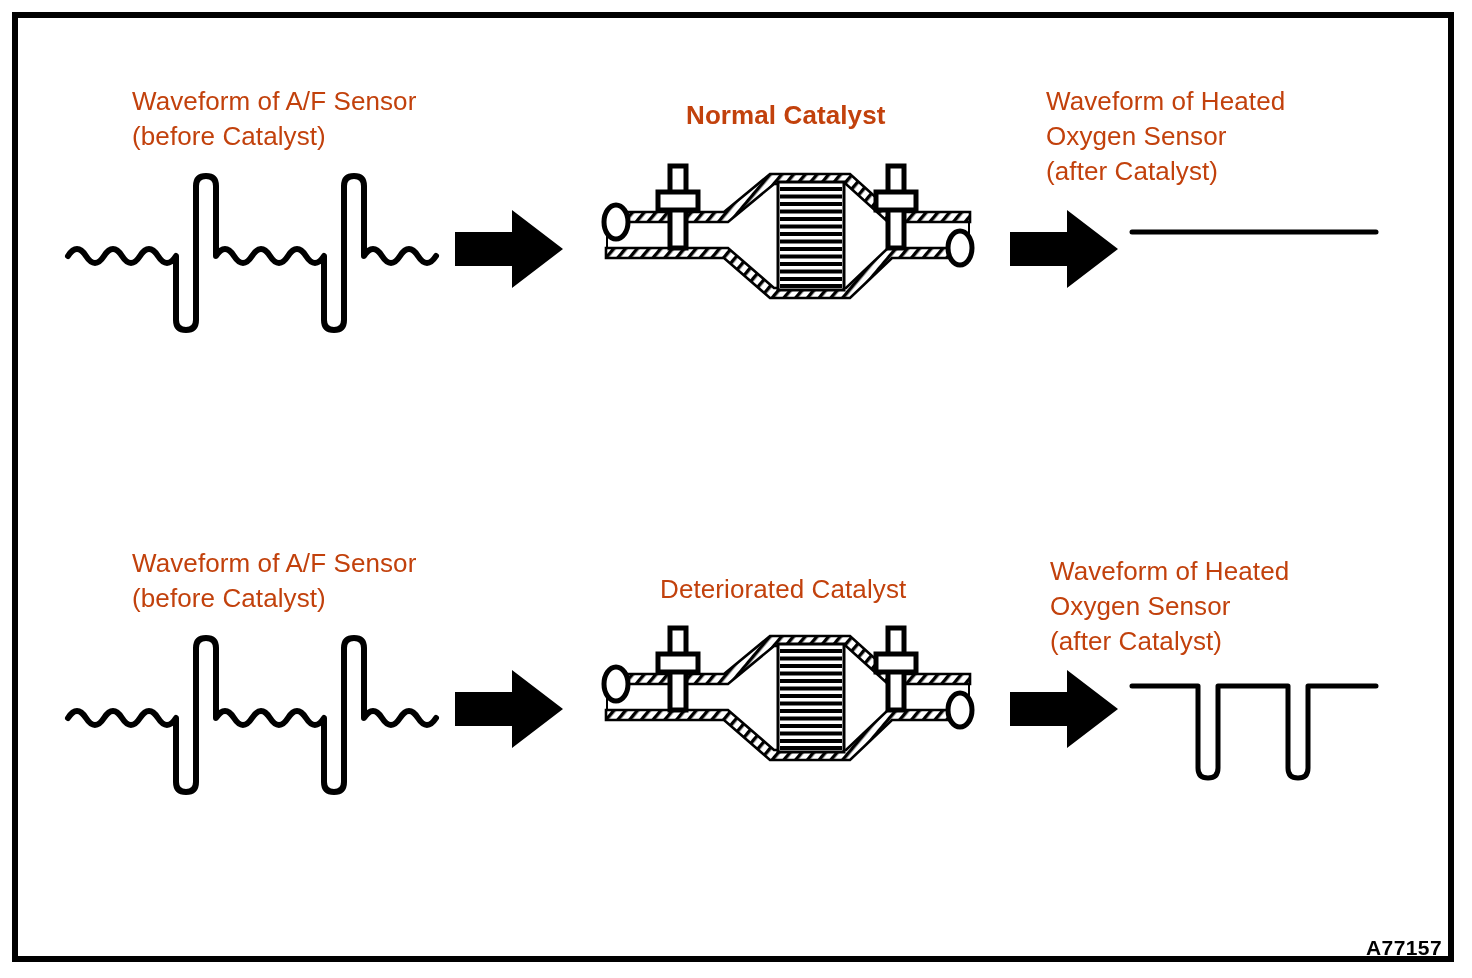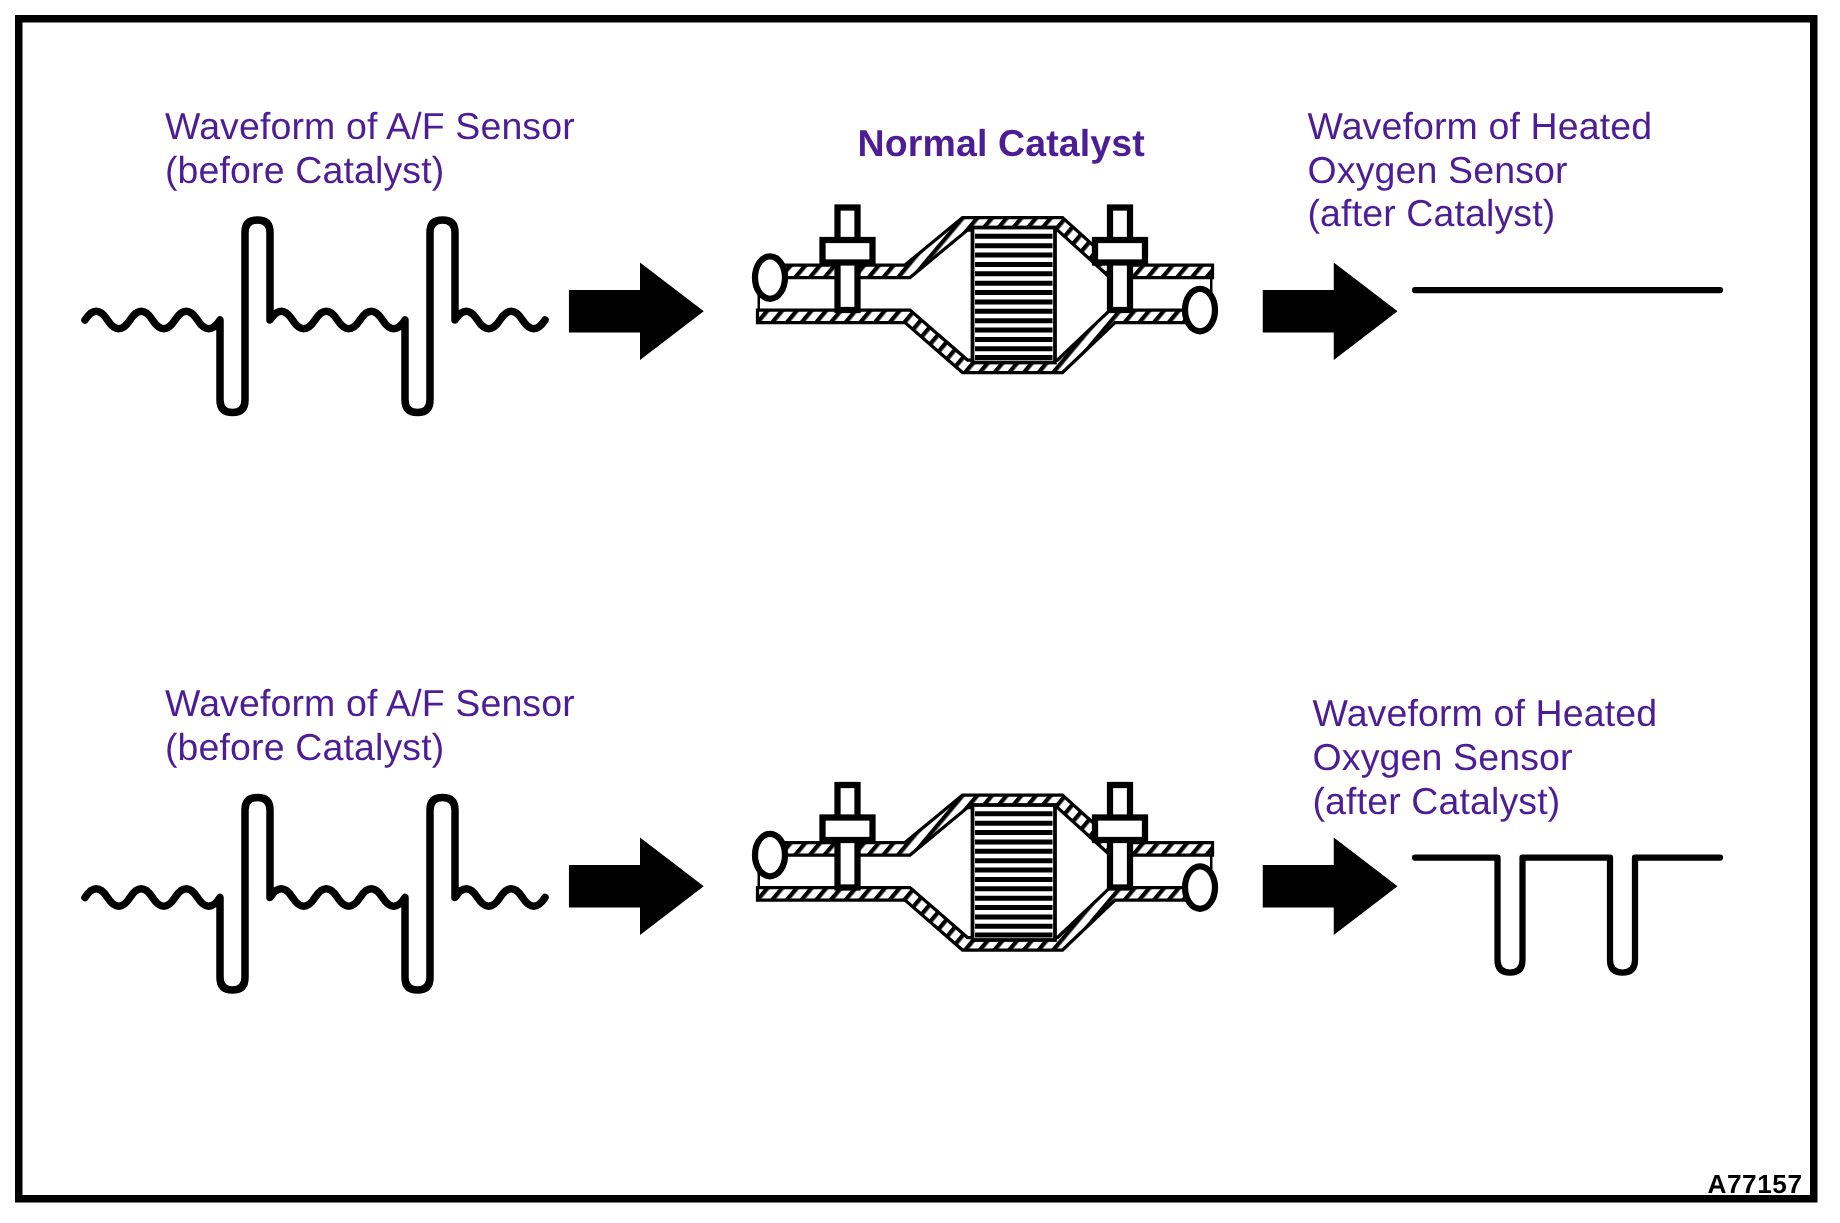--- a/index.html
+++ b/index.html
@@ -22,22 +22,22 @@
     position: absolute;
     left: 12px;
     top: 12px;
     width: 1442px;
     height: 950px;
     border: 6px solid #000000;
     box-sizing: border-box;
   }
   .label {
     position: absolute;
-    color: #4c1d95;
-    font-size: 30px;
+    color: #c2410c;
+    font-size: 26px;
     line-height: 35px;
     white-space: pre-line;
     letter-spacing: 0.1px;
   }
   .lbl-af-top    { left: 132px; top: 84px; }
   .lbl-cat-top   { left: 686px; top: 98px; font-weight: bold; }
   .lbl-ho2-top   { left: 1046px; top: 84px; }
   .lbl-af-bot    { left: 132px; top: 546px; }
   .lbl-cat-bot   { left: 660px; top: 572px; }
   .lbl-ho2-bot   { left: 1050px; top: 554px; }
@@ -198,20 +198,21 @@
   </div>
 
   <div class="gfx wf-out-top">
     <svg width="252" height="40" viewBox="0 0 252 40" aria-hidden="true">
       <line x1="4" y1="22" x2="248" y2="22" stroke="#000" stroke-width="5" stroke-linecap="round"></line>
     </svg>
   </div>
 
   <div class="label lbl-af-bot">Waveform of A/F Sensor
 (before Catalyst)</div>
+  <div class="label lbl-cat-bot">Deteriorated Catalyst</div>
   <div class="label lbl-ho2-bot">Waveform of Heated
 Oxygen Sensor
 (after Catalyst)</div>
 
   <div class="gfx wf-in-bot">
     <svg width="400" height="185" viewBox="0 0 400 185" aria-hidden="true">
       <path fill="none" stroke="#000" stroke-width="6" stroke-linecap="round" stroke-linejoin="round" d="M 6 96
            q 9 -14 18 0 q 9 14 18 0 q 9 -14 18 0 q 9 14 18 0
            q 9 -14 18 0 q 9 14 18 0
            L 114 96

